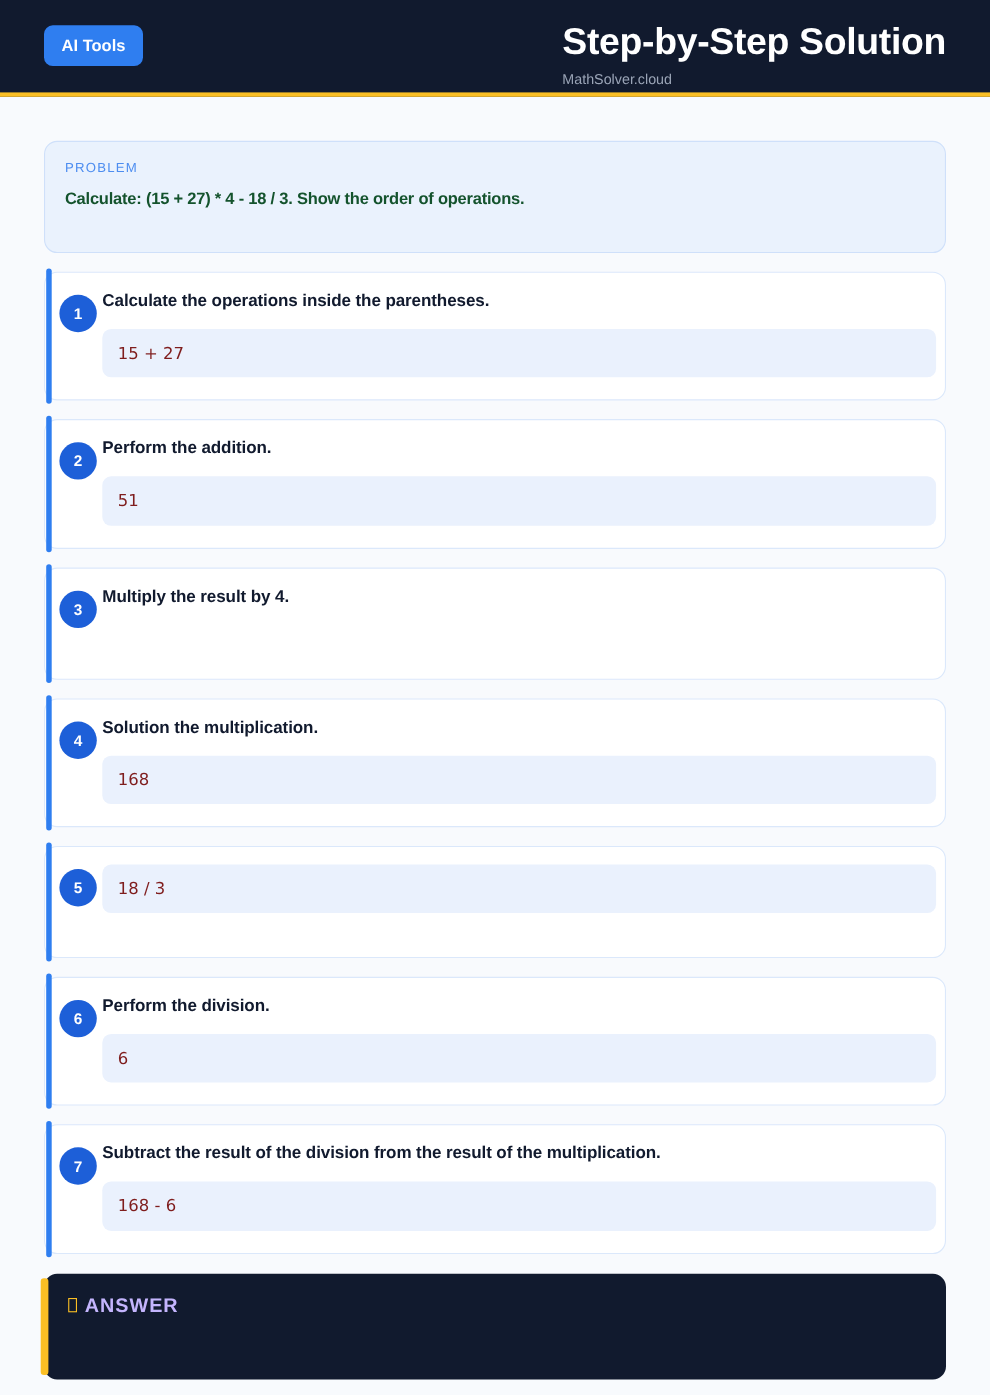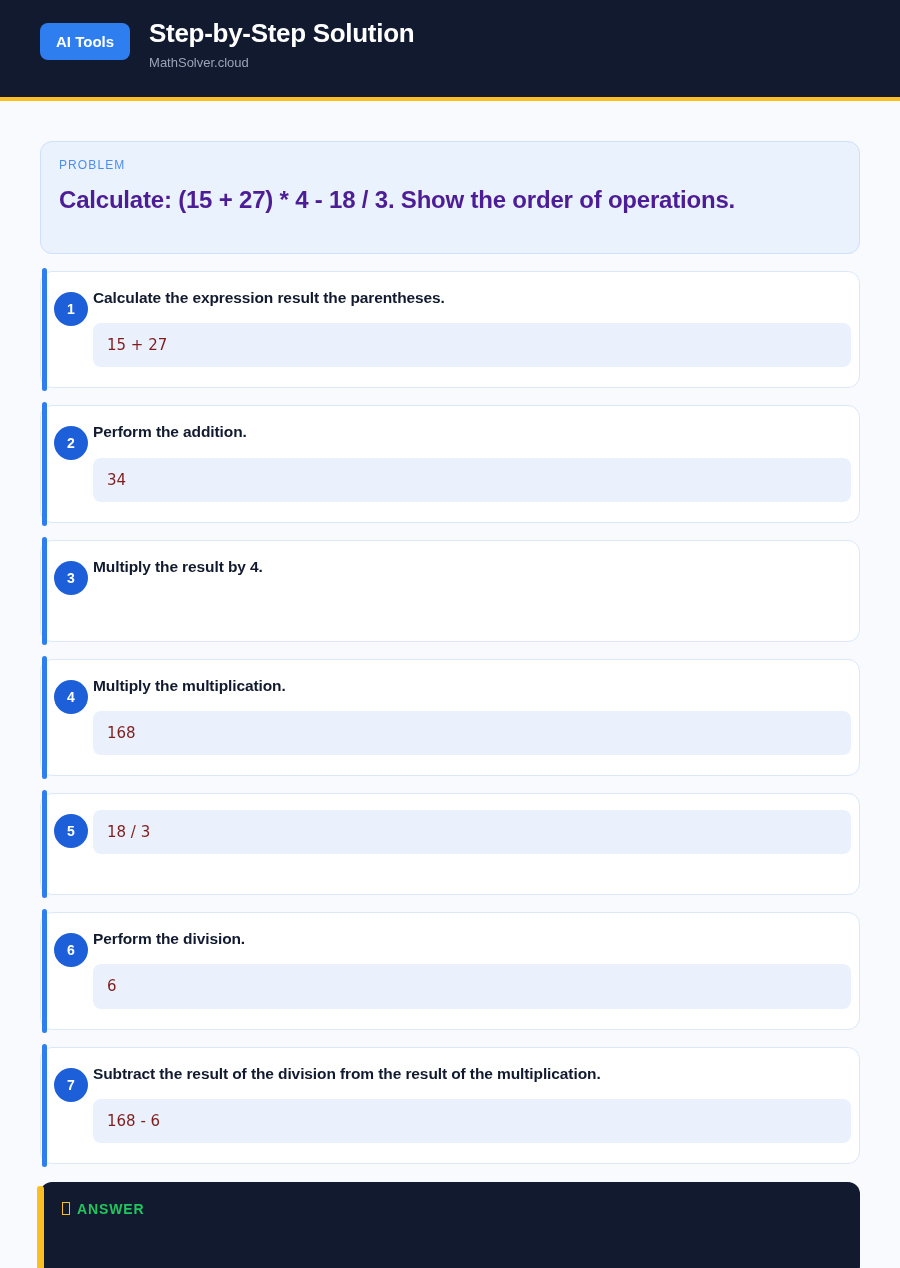--- a/index.html
+++ b/index.html
@@ -16,41 +16,42 @@
     overflow: hidden;
   }
 
   
   .header {
     background: #111a2e;
     border-bottom: 4px solid #fbbf24;
     padding: 17px 40px 16px 40px;
     display: flex;
     align-items: flex-start;
-    height: 101px;
+    height: 88px;
+    justify-content: space-between;
   }
 
   .brand-badge {
     background: #2f7ef0;
     color: #ffffff;
     font-size: 15px;
     font-weight: bold;
     border-radius: 8px;
     padding: 11px 16px;
     line-height: 1;
     margin-right: 19px;
     margin-top: 6px;
     white-space: nowrap;
   }
 
   .header-text { padding-top: 2px; }
 
   .header-title {
     color: #ffffff;
-    font-size: 26px;
+    font-size: 34px;
     font-weight: bold;
     letter-spacing: -0.3px;
     line-height: 1.15;
   }
 
   .header-sub {
     color: #9aa4b6;
     font-size: 13px;
     margin-top: 7px;
     line-height: 1;
@@ -72,22 +73,22 @@
 
   .problem-label {
     color: #4d8df0;
     font-size: 12px;
     letter-spacing: 1.1px;
     line-height: 1;
     margin-bottom: 14px;
   }
 
   .problem-text {
-    color: #4c1d95;
-    font-size: 24px;
+    color: #14532d;
+    font-size: 15px;
     font-weight: bold;
     line-height: 1.25;
     letter-spacing: -0.2px;
   }
 
   
   .steps { display: block; }
 
   .step-card {
     position: relative;
@@ -179,22 +180,22 @@
     font-size: 13px;
     line-height: 1;
     font-family: "DejaVu Sans", sans-serif;
     display: inline-block;
     width: 8px;
     height: 13px;
     border: 1px solid #fbbf24;
   }
 
   .answer-label {
-    color: #22c55e;
-    font-size: 14px;
+    color: #c4b5fd;
+    font-size: 18px;
     font-weight: bold;
     letter-spacing: 0.9px;
     line-height: 1;
   }
 
   .answer-value {
     color: #ffffff;
     font-size: 23px;
     font-weight: bold;
     line-height: 1.1;
@@ -216,38 +217,38 @@
 
   <div class="problem-card">
     <div class="problem-label">PROBLEM</div>
     <div class="problem-text">Calculate: (15 + 27) * 4 - 18 / 3. Show the order of operations.</div>
   </div>
 
   <div class="steps">
       <div class="step-card">
         <div class="step-accent"></div>
         <div class="step-num">1</div>
-        <div class="step-title">Calculate the expression result the parentheses.</div>
+        <div class="step-title">Calculate the operations inside the parentheses.</div>
         <div class="step-expr">15 + 27</div>
       </div>
       <div class="step-card">
         <div class="step-accent"></div>
         <div class="step-num">2</div>
         <div class="step-title">Perform the addition.</div>
-        <div class="step-expr">34</div>
+        <div class="step-expr">51</div>
       </div>
       <div class="step-card">
         <div class="step-accent"></div>
         <div class="step-num">3</div>
         <div class="step-title">Multiply the result by 4.</div>
       </div>
       <div class="step-card">
         <div class="step-accent"></div>
         <div class="step-num">4</div>
-        <div class="step-title">Multiply the multiplication.</div>
+        <div class="step-title">Solution the multiplication.</div>
         <div class="step-expr">168</div>
       </div>
       <div class="step-card">
         <div class="step-accent"></div>
         <div class="step-num">5</div>
         <div class="step-expr">18 / 3</div>
       </div>
       <div class="step-card">
         <div class="step-accent"></div>
         <div class="step-num">6</div>

